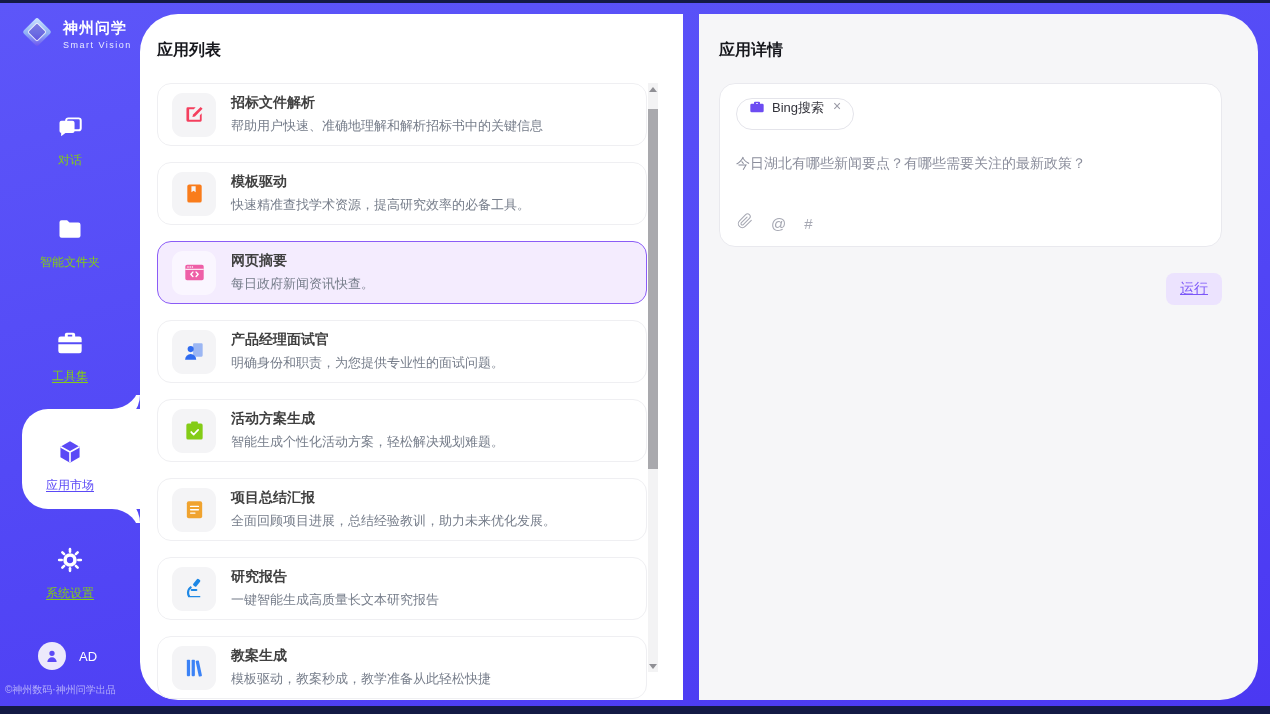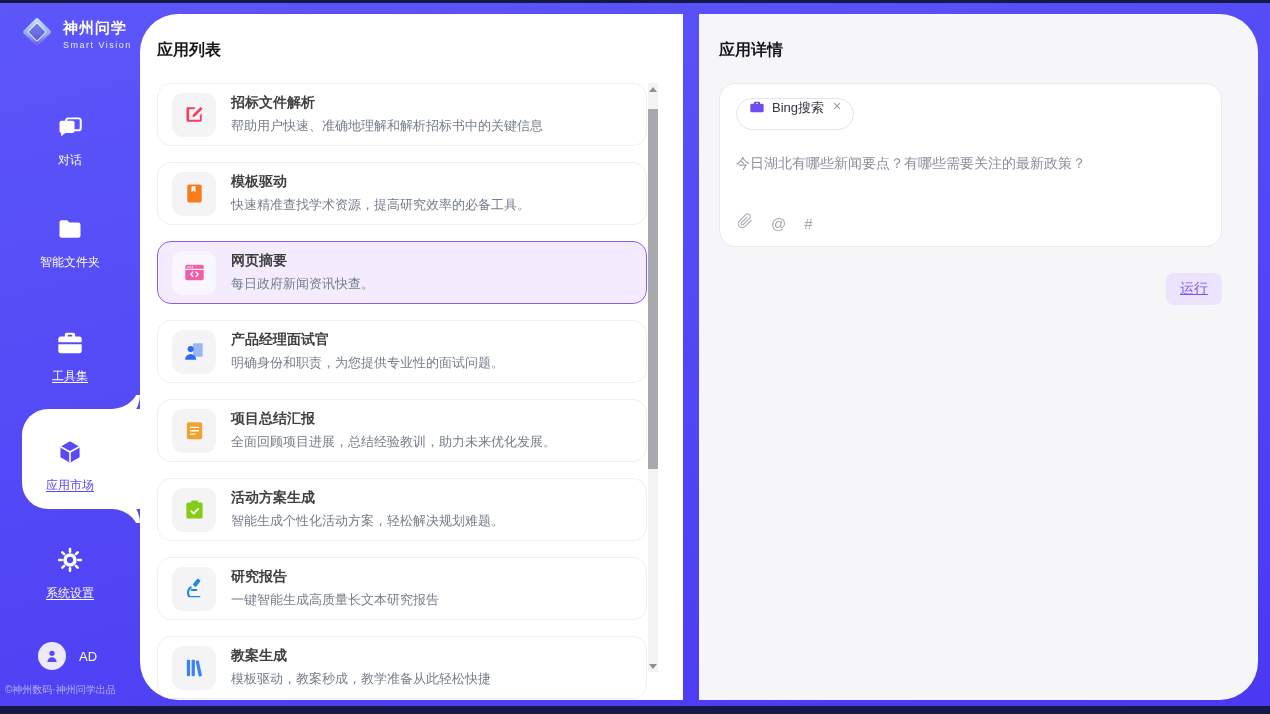--- a/index.html
+++ b/index.html
@@ -5,21 +5,21 @@
   html,body{margin:0;padding:0;width:1270px;height:714px;overflow:hidden;
     font-family:"Liberation Sans","DejaVu Sans",sans-serif;background:#141a45;}
   .stage{position:relative;width:1270px;height:714px;}
   .purple-bg{position:absolute;left:0;right:0;top:3px;bottom:8px;
     background:linear-gradient(165deg,#5d56f9 0%,#5349f6 45%,#4b38f2 100%);}
   
   .sidebar{position:absolute;left:0;top:3px;bottom:8px;width:140px;}
   .brand{position:absolute;top:10px;left:18px;display:flex;align-items:center;gap:7px;}
   .brand-text .bn{color:#fff;font-size:15px;font-weight:bold;letter-spacing:1px;}
   .brand-text .bs{color:#e8ebff;font-size:9px;letter-spacing:1.5px;margin-top:2px;}
-  .side-item{position:absolute;left:0;width:140px;text-align:center;color:#ffffff;cursor:pointer;z-index:2;}
+  .side-item{position:absolute;left:0;width:140px;text-align:center;color:#84cc16;cursor:pointer;z-index:2;}
   .side-item .lab{display:block;margin-top:7px;font-size:12px;}
   .side-item .u{text-decoration:underline;text-underline-offset:2px;}
   .side-item.active{color:#5b49f6;}
   .active-blob{position:absolute;left:22px;right:0;top:406px;height:100px;background:#fff;
     border-radius:26px 0 0 26px;z-index:1;}
   .active-blob::before{content:"";position:absolute;top:-28px;right:0;width:28px;height:28px;
     border-bottom-right-radius:28px;box-shadow:0 14px 0 0 #fff;}
   .active-blob::after{content:"";position:absolute;bottom:-28px;right:0;width:28px;height:28px;
     border-top-right-radius:28px;box-shadow:0 -14px 0 0 #fff;}
   .user-row{position:absolute;left:38px;bottom:36px;display:flex;align-items:center;gap:13px;z-index:2;}
@@ -223,46 +223,46 @@
               <path d="M2.2 20.5a5.8 5.8 0 0111.6 0z"></path>
             </svg>
           </span>
           <span class="card-txt">
             <div class="card-title">产品经理面试官</div>
             <div class="card-desc">明确身份和职责，为您提供专业性的面试问题。</div>
           </span>
         </div>
 
         <div class="card">
+          <span class="icon-box" style="color: rgb(132, 204, 22);">
+            <svg width="23" height="23" viewBox="0 0 24 24">
+              <path fill="currentColor" d="M9.5 2.5h5a1 1 0 011 1v1.2h3.3a1.7 1.7 0 011.7 1.7v13.4a1.7 1.7 0 01-1.7 1.7H5.2a1.7 1.7 0 01-1.7-1.7V6.4a1.7 1.7 0 011.7-1.7h3.3V3.5a1 1 0 011-1z"></path>
+              <path d="M8.6 13.6l2.6 2.6 4.6-4.8" stroke="#fff" stroke-width="1.8" fill="none" stroke-linecap="round" stroke-linejoin="round"></path>
+            </svg>
+          </span>
+          <span class="card-txt">
+            <div class="card-title">活动方案生成</div>
+            <div class="card-desc">智能生成个性化活动方案，轻松解决规划难题。</div>
+          </span>
+        </div>
+
+        <div class="card">
           <span class="icon-box" style="color: rgb(240, 163, 47);">
             <svg width="23" height="23" viewBox="0 0 24 24">
               <rect x="4" y="3.5" width="16" height="17.5" rx="2" fill="currentColor"></rect>
               <g fill="#fff">
                   <rect x="7.2" y="8" width="9.6" height="1.5" rx=".75"></rect>
                   <rect x="7.2" y="11.5" width="9.6" height="1.5" rx=".75"></rect>
                   <rect x="7.2" y="15" width="6" height="1.5" rx=".75"></rect>
                 </g>
             </svg>
           </span>
           <span class="card-txt">
             <div class="card-title">项目总结汇报</div>
             <div class="card-desc">全面回顾项目进展，总结经验教训，助力未来优化发展。</div>
-          </span>
-        </div>
-
-        <div class="card">
-          <span class="icon-box" style="color: rgb(132, 204, 22);">
-            <svg width="23" height="23" viewBox="0 0 24 24">
-              <path fill="currentColor" d="M9.5 2.5h5a1 1 0 011 1v1.2h3.3a1.7 1.7 0 011.7 1.7v13.4a1.7 1.7 0 01-1.7 1.7H5.2a1.7 1.7 0 01-1.7-1.7V6.4a1.7 1.7 0 011.7-1.7h3.3V3.5a1 1 0 011-1z"></path>
-              <path d="M8.6 13.6l2.6 2.6 4.6-4.8" stroke="#fff" stroke-width="1.8" fill="none" stroke-linecap="round" stroke-linejoin="round"></path>
-            </svg>
-          </span>
-          <span class="card-txt">
-            <div class="card-title">活动方案生成</div>
-            <div class="card-desc">智能生成个性化活动方案，轻松解决规划难题。</div>
           </span>
         </div>
 
         <div class="card">
           <span class="icon-box" style="color: rgb(30, 136, 229);">
             <svg width="23" height="23" viewBox="0 0 24 24" fill="currentColor">
               <rect x="12.2" y="1.8" width="4.2" height="8.5" rx="1.2" transform="rotate(38 14.3 6)"></rect>
               <path d="M5.5 21a8 8 0 01-1.4-4.6c0-3 1.6-5.6 4.1-7l1.1 1.9a5.8 5.8 0 00-2.9 5.1c0 1.3.4 2.4 1.1 3.4H18V21z"></path>
               <rect x="8" y="12.5" width="7" height="2" rx="1"></rect>
             </svg>

